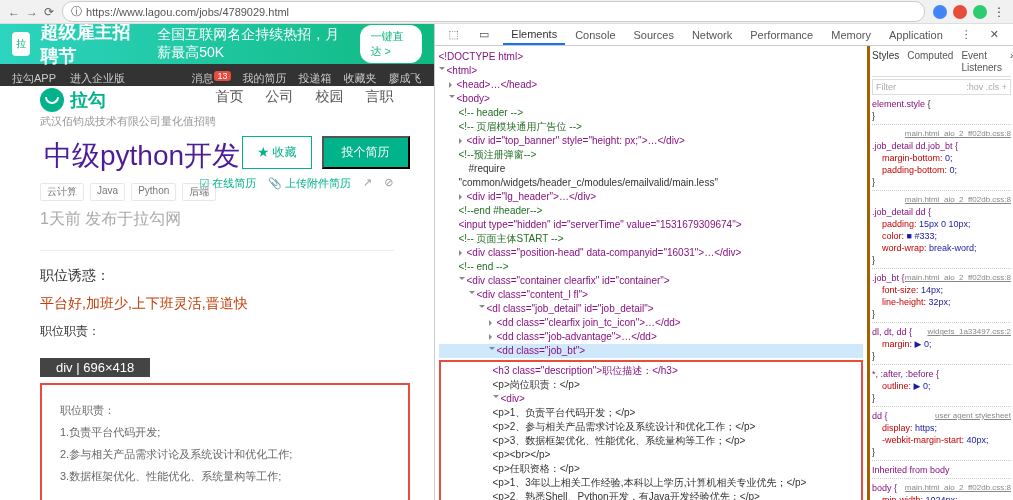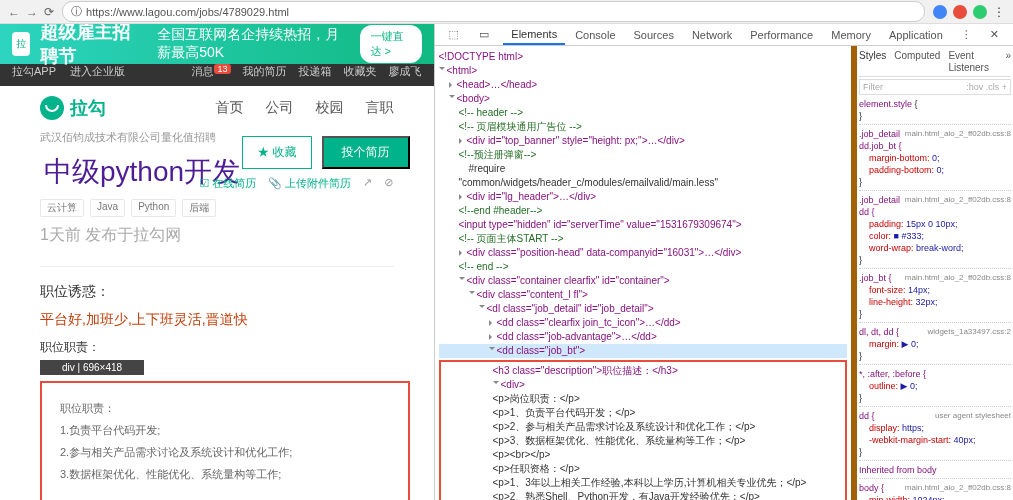--- a/index.html
+++ b/index.html
@@ -10,65 +10,65 @@
 .browser-bar .ext{display:flex;gap:6px;margin-left:8px}
 .ext-icon{width:14px;height:14px;border-radius:50%}
 .main-wrap{display:flex;height:476px}
 .page-side{width:614px;overflow:hidden;position:relative}
 .devtools{flex:1;border-left:1px solid #ccc;display:flex;flex-direction:column;background:#fff}
 .banner{height:40px;background:linear-gradient(90deg,#2dd4bf,#10b981);display:flex;align-items:center;padding:0 12px;position:relative}
 .banner-logo{width:24px;height:24px;background:#fff;border-radius:4px;margin-right:10px;display:flex;align-items:center;justify-content:center;font-size:10px;color:#10b981}
 .banner-title{font-size:18px;font-weight:bold;color:#fff;margin-right:20px}
 .banner-sub{font-size:14px;color:#fff}
 .banner-btn{margin-left:12px;background:#fff;color:#10b981;padding:4px 10px;border-radius:12px;font-size:11px}
-.topnav{height:22px;background:#333;display:flex;align-items:flex-start;padding:0 12px;color:#ccc;font-size:11px;gap:14px}
+.topnav{height:22px;background:#333;display:flex;align-items:flex-end;padding:0 12px;color:#ccc;font-size:11px;gap:14px}
 .topnav .right{margin-left:auto;display:flex;gap:12px}
 .topnav .badge{background:#e74c3c;color:#fff;border-radius:3px;padding:0 3px;font-size:9px;vertical-align:top;margin-left:1px}
-.header{display:flex;align-items:center;padding:10px 40px}
+.header{display:flex;padding:2px 40px}
 .logo{display:flex;align-items:center;gap:6px;font-size:18px;color:#00b38a;font-weight:bold}
 .logo-icon{width:24px;height:24px;background:#00b38a;border-radius:50%;position:relative}
 .logo-icon::before{content:"";position:absolute;width:10px;height:5px;border:2px solid #fff;border-top:none;border-radius:0 0 10px 10px;top:9px;left:5px}
 .nav-items{margin-left:auto;display:flex;gap:22px;font-size:14px;color:#555}
 .content{padding:0 40px}
 .job-title{font-size:28px;color:#4c1d95;margin:8px 4px}
 .breadcrumb{font-size:11px;color:#999;margin-bottom:6px}
 .salary-line{font-size:13px;color:#999;margin-bottom:8px}
 .salary-line .salary{color:#fd5f39;font-size:15px;margin-right:4px}
 .tags{display:flex;gap:6px;margin-bottom:8px}
 .tag{border:1px solid #e8e8e8;padding:1px 6px;font-size:10px;color:#777;border-radius:2px}
 .pub{font-size:16px;color:#aaa;margin-bottom:20px}
 .job-actions{position:absolute;right:24px;top:112px;display:flex;gap:10px}
 .btn-fav{border:1px solid #00b38a;color:#00b38a;padding:6px 14px;font-size:12px;background:#fff}
 .btn-send{background:#00b38a;color:#fff;padding:6px 18px;font-size:12px}
 .btn-links{position:absolute;right:40px;top:152px;display:flex;gap:12px;font-size:11px;color:#00b38a}
 .divider{border-top:1px solid #eee;margin:16px 0}
 .section-title{font-size:14px;color:#333;margin-bottom:10px}
 .desc{font-size:14px;color:#c2410c;margin-bottom:10px}
 .redbox{border:2px solid #e74c3c;padding:14px 18px;font-size:11px;color:#666;line-height:22px;width:370px}
-.dimlabel{display:inline-block;background:#444;color:#fff;font-size:10px;padding:2px 22px;margin:2px 0 6px}
+.dimlabel{display:inline-block;background:#444;color:#fff;font-size:13px;padding:2px 16px;margin:16px 0 6px}
 
 .dt-tabs{height:22px;border-bottom:1px solid #ccc;display:flex;align-items:center;padding:0 6px;font-size:11px;color:#555;gap:2px}
 .dt-tabs span{padding:3px 8px;cursor:pointer}
 .dt-tabs .active{border-bottom:2px solid #1a73e8;color:#333}
 .dt-tabs .dticons{margin-right:4px;display:flex;gap:4px}
 .dt-body{flex:1;display:flex;overflow:hidden}
 .dt-elements{flex:1;overflow:auto;padding:4px;font-family:Menlo,monospace;font-size:10px;line-height:14px;color:#881280}
 .dt-elements .txt{color:#333}
 .dt-elements .ind1{padding-left:10px}
 .dt-elements .ind2{padding-left:20px}
 .dt-elements .ind3{padding-left:30px}
 .dt-elements .ind4{padding-left:40px}
 .dt-elements .ind5{padding-left:50px}
 .dt-elements .hl{background:#cfe8fc}
 .dt-redbox{border:2px solid #e74c3c;padding:2px;margin:2px 0}
-.dt-styles{width:162px;border-left:6px solid #a16207;overflow:auto;font-family:Menlo,monospace;font-size:9px;line-height:12px;padding:2px}
+.dt-styles{width:146px;border-left:3px solid #a16207;overflow:auto;font-family:Menlo,monospace;font-size:9px;line-height:12px;padding:2px}
 .dt-styles .stabs{display:flex;gap:8px;border-bottom:1px solid #ddd;padding:2px 0;font-size:10px;color:#555}
 .dt-styles .filter{border:1px solid #ddd;margin:2px 0;padding:1px 3px;color:#aaa;font-size:9px;display:flex;justify-content:space-between}
 .dt-styles .rule{margin:3px 0;border-bottom:1px dotted #ccc;padding-bottom:2px}
-.dt-styles .rule .src{float:right;color:#888;font-size:8px}
+.dt-styles .rule .src{float:right;color:#888;text-decoration:underline;font-size:8px}
 .dt-styles .sel{color:#881280}
 .dt-styles .prop{color:#c80000;padding-left:10px}
 .dt-styles .pv{color:#1a1aa6}
 .arrow{display:inline-block;width:0;height:0;border:3px solid transparent;border-left-color:#888;margin-right:2px}
 .arrow.open{border-left-color:transparent;border-top-color:#888;margin-bottom:1px}
 </style>
 </head>
 <body>
 
 <div class="browser-bar">
@@ -197,22 +197,22 @@
         <div class="ind2"><span class="arrow"></span><span>&lt;div class="position-head" data-companyid="16031"&gt;…&lt;/div&gt;</span></div>
         <div class="ind2 txt" style="color:#236e25">&lt;!-- end --&gt;</div>
         <div class="ind2"><span class="arrow open"></span><span>&lt;div class="container clearfix" id="container"&gt;</span></div>
         <div class="ind3"><span class="arrow open"></span><span>&lt;div class="content_l fl"&gt;</span></div>
         <div class="ind4"><span class="arrow open"></span><span>&lt;dl class="job_detail" id="job_detail"&gt;</span></div>
         <div class="ind5"><span class="arrow"></span><span>&lt;dd class="clearfix join_tc_icon"&gt;…&lt;/dd&gt;</span></div>
         <div class="ind5"><span class="arrow"></span><span>&lt;dd class="job-advantage"&gt;…&lt;/dd&gt;</span></div>
         <div class="ind5 hl"><span class="arrow open"></span><span>&lt;dd class="job_bt"&gt;</span></div>
         <div class="dt-redbox">
           <div class="ind5">&lt;h3 class="description"&gt;职位描述：&lt;/h3&gt;</div>
+          <div class="ind5 txt">&lt;p&gt;岗位职责：&lt;/p&gt;</div>
           <div class="ind5"><span class="arrow open"></span><span>&lt;div&gt;</span></div>
-          <div class="ind5 txt">&lt;p&gt;岗位职责：&lt;/p&gt;</div>
           <div class="ind5 txt">&lt;p&gt;1、负责平台代码开发；&lt;/p&gt;</div>
           <div class="ind5 txt">&lt;p&gt;2、参与相关产品需求讨论及系统设计和优化工作；&lt;/p&gt;</div>
           <div class="ind5 txt">&lt;p&gt;3、数据框架优化、性能优化、系统量构等工作；&lt;/p&gt;</div>
           <div class="ind5 txt">&lt;p&gt;&lt;br&gt;&lt;/p&gt;</div>
           <div class="ind5 txt">&lt;p&gt;任职资格：&lt;/p&gt;</div>
           <div class="ind5 txt">&lt;p&gt;1、3年以上相关工作经验,本科以上学历,计算机相关专业优先；&lt;/p&gt;</div>
           <div class="ind5 txt">&lt;p&gt;2、熟悉Shell、Python开发，有Java开发经验优先；&lt;/p&gt;</div>
 
         </div>
 

